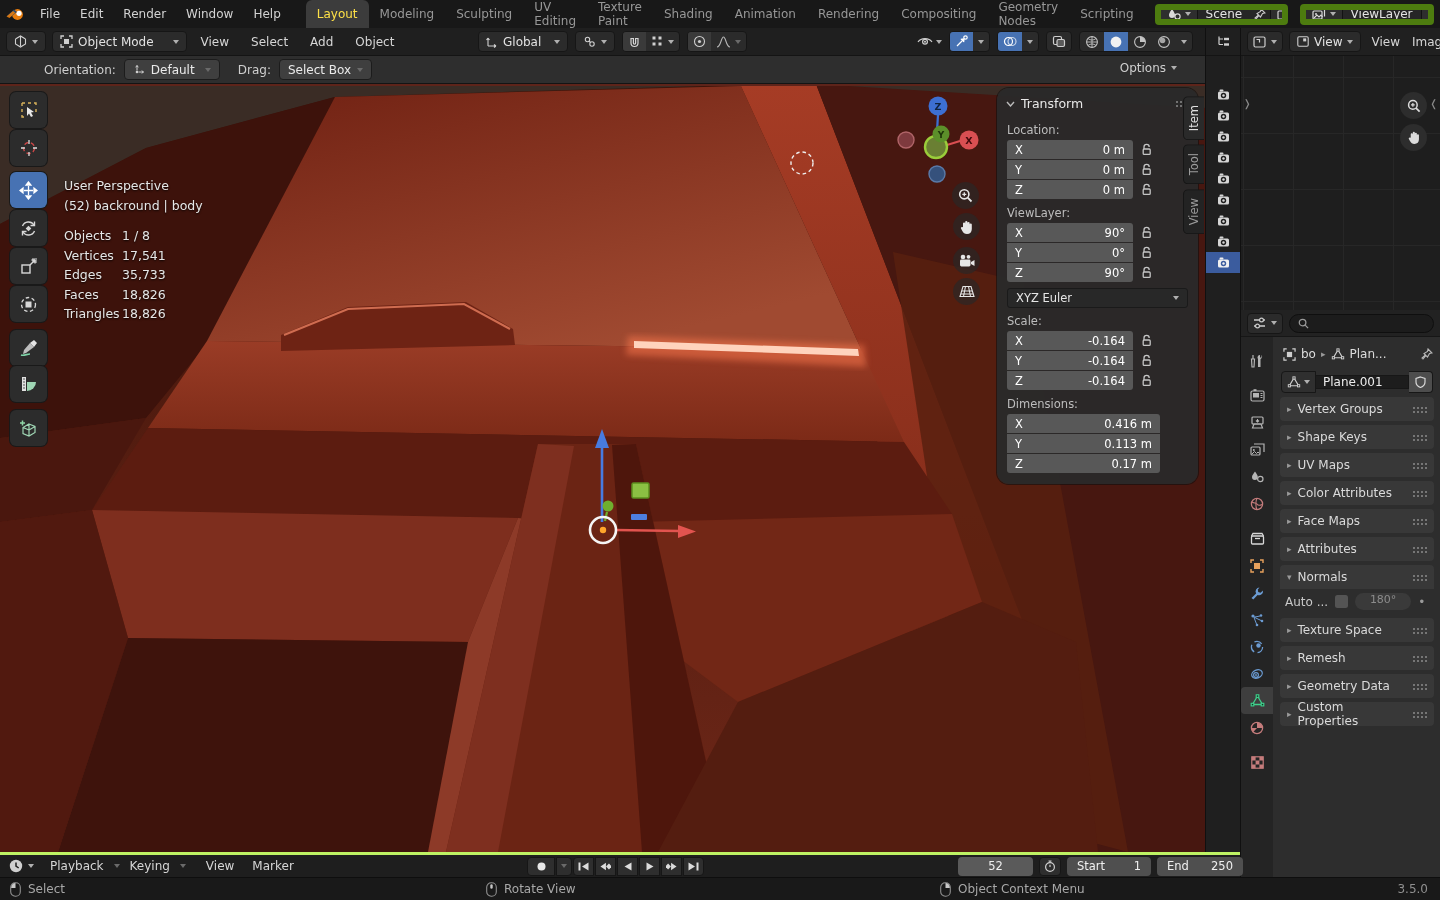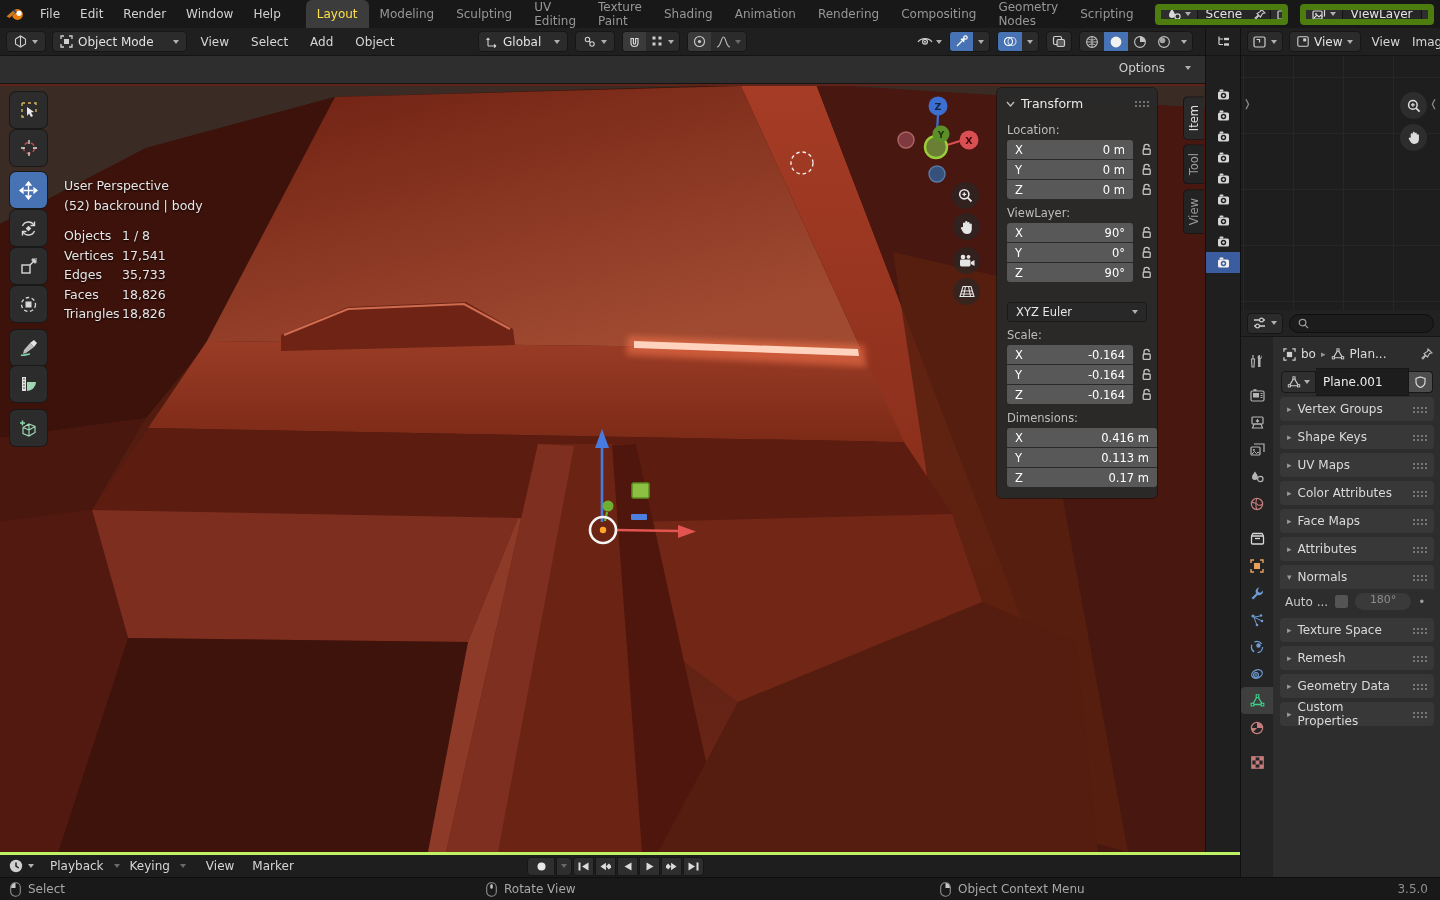--- a/index.html
+++ b/index.html
@@ -33,29 +33,29 @@
   .tbtn{display:inline-flex;align-items:center;gap:6px;background:#3f3f3f;border:1px solid #1c1c1c;border-radius:4px;height:21px;padding:0 8px;color:#eaeaea}
   
   #vp{left:0;top:84px;width:1205px;height:768px;overflow:hidden;background:#4c170d}
   
   .tool{width:37px;height:36px;background:#2c2c2c;border-radius:6px;display:flex;align-items:center;justify-content:center;position:absolute;left:10px;box-shadow:0 0 0 1px #191919}
   .tool.on{background:#4772b3}
   
   #stats{left:64px;top:92px;color:#e6e6e6;font-size:12.5px;text-shadow:0 1px 2px rgba(0,0,0,.85);line-height:19.5px}
   #stats .tbl{margin-top:11px;display:grid;grid-template-columns:58px auto;column-gap:0}
   
-  #npanel{left:997px;top:88px;width:160px;background:rgba(42,42,42,.96);border-radius:5px;padding:5px 0 10px 0;box-shadow:0 0 0 1px rgba(15,15,15,.6)}
+  #npanel{left:997px;top:88px;width:201px;background:rgba(42,42,42,.96);border-radius:12px;padding:5px 0 10px 0;box-shadow:0 0 0 1px rgba(15,15,15,.6)}
   .nphead{display:flex;align-items:center;gap:6px;padding:3px 8px 6px 9px;color:#e8e8e8;font-size:12.5px}
   .grip{width:15px;height:7px;background-image:radial-gradient(#8a8a8a 1px,transparent 1.3px);background-size:4px 4px;margin-left:auto;opacity:.75}
   .seclab{color:#bdbdbd;padding:6px 10px 3px 10px;font-size:11.5px}
   .frow{display:flex;align-items:center;margin:0 0 1px 10px}
   .fld{width:126px;height:19px;background:#585858;display:flex;align-items:center;justify-content:space-between;padding:0 8px;color:#fff;font-size:11.5px;border-radius:2px}
   .fld.wide{width:153px}
   .lock{margin-left:8px;display:flex}
-  .ndrop{margin:20px 10px 0 10px;height:20px;background:#282828;border:1px solid #1a1a1a;border-radius:3px;display:flex;align-items:center;justify-content:space-between;padding:0 8px;color:#e6e6e6;font-size:11.5px}
+  .ndrop{margin:6px 10px 0 10px;height:20px;background:#282828;border:1px solid #1a1a1a;border-radius:3px;display:flex;align-items:center;justify-content:space-between;padding:0 8px;color:#e6e6e6;font-size:11.5px}
   .vtabs{left:1183px;top:96px;position:absolute}
   .vtab{writing-mode:vertical-rl;transform:rotate(180deg);background:#232323;color:#9b9b9b;font-size:11.5px;padding:8px 3px;border-radius:0 5px 5px 0;margin-bottom:4px;display:block;border:1px solid #161616;border-left:none}
   .vtab.act{background:#2a2a2a;color:#e0e0e0;border-left:none}
   
   .gbtn{position:absolute;width:27px;height:27px;border-radius:50%;background:rgba(40,40,40,.65);display:flex;align-items:center;justify-content:center}
   
   #outl{left:1205px;top:28px;width:35px;height:824px;background:#1f1f1f;border-left:1px solid #101010}
   .ocam{width:35px;height:21px;display:flex;align-items:center;justify-content:center}
   .ocam.sel{background:#3b5c9e}
   
@@ -286,21 +286,37 @@
           </svg>
       </div>
       <div>
           <span class="chev"></span>
         </div>
     </div>
   </div>
 </div>
 
 <div id="tset" class="abs">
-  <div class="row" style="position:absolute;right:14px;top:5px;gap:20px">
+  <div class="row" style="position:absolute;left:44px;top:3px;gap:8px">
+    <span class="tlabel">Orientation:</span>
+    <div class="tbtn" style="width:96px">
+      <svg width="12" height="12" viewBox="0 0 12 12">
+          <circle cx="4" cy="8" r="1.3" fill="#cfcfcf"></circle>
+          <path d="M4 6.5 V1.5 M4 1.5 l-1.3 1.8 M4 1.5 l1.3 1.8 M5.5 8 h5 M10.5 8 l-1.8-1.3 M10.5 8 l-1.8 1.3" stroke="#cfcfcf" stroke-width="1" fill="none"></path>
+        </svg>
+      <span>Default</span>
+      <span class="chev dim" style="margin-left:auto"></span>
+    </div>
+    <span class="tlabel" style="margin-left:10px">Drag:</span>
+    <div class="tbtn">
+      <span>Select Box</span>
+      <span class="chev dim"></span>
+    </div>
+  </div>
+  <div class="row" style="position:absolute;right:28px;top:5px;gap:5px">
     <span class="tlabel">Options</span>
     <span class="chev"></span>
   </div>
 </div>
 
 <div id="vp" class="abs">
   <svg width="1205" height="768" viewBox="0 0 1205 768" preserveAspectRatio="none">
     <defs>
       <linearGradient id="gBase" x1="0" y1="0" x2="0" y2="1">
           <stop offset="0" stop-color="#3c1309"></stop>
@@ -896,21 +912,21 @@
     <div class="namerow">
       <div style="height:22px;background:#2f2f2f;border:1px solid #171717;border-radius:4px 0 0 4px;display:flex;align-items:center;gap:3px;padding:0 5px">
         <svg width="14" height="12" viewBox="0 0 15 13">
             <path d="M7.5 2 L2.5 10.5 h10z" fill="none" stroke="#cfcfcf" stroke-width="1.2"></path>
             <rect x="6.3" y="0.9" width="2.4" height="2.4" fill="#2f2f2f" stroke="#cfcfcf" stroke-width="1"></rect>
             <rect x="1.3" y="9.4" width="2.4" height="2.4" fill="#2f2f2f" stroke="#cfcfcf" stroke-width="1"></rect>
             <rect x="11.3" y="9.4" width="2.4" height="2.4" fill="#2f2f2f" stroke="#cfcfcf" stroke-width="1"></rect>
           </svg>
         <span class="chev"></span>
       </div>
-      <div style="flex:1;height:28px;background:#1d1d1d;border:1px solid #171717;border-left:none;display:flex;align-items:center;padding:0 7px;color:#ededed">
+      <div style="flex:1;height:14px;background:#1d1d1d;border:1px solid #171717;border-left:none;display:flex;align-items:center;padding:0 7px;color:#ededed">
         <span>Plane.001</span>
       </div>
       <div style="width:24px;height:22px;background:#4d4d4d;border:1px solid #171717;border-left:none;border-radius:0 4px 4px 0;display:flex;align-items:center;justify-content:center">
         <svg width="11" height="12" viewBox="0 0 11 12">
             <path d="M5.5 1 L10 2.5 V6 c0 3-2 4.6-4.5 5.5 C3 10.6 1 9 1 6 V2.5z" fill="none" stroke="#d8d8d8" stroke-width="1.2"></path>
           </svg>
       </div>
     </div>
     <div class="ppanel">
         <span class="parrow">▸</span>
@@ -1033,20 +1049,39 @@
           <rect x="0" y="2.2" width="4.5" height="4.5" fill="#dcdcdc" transform="rotate(45 2.2 4.5)"></rect>
         </svg>
       </div>
     <div class="tlbtn" style="border-radius:0 4px 4px 0;width:21px">
         <svg width="11" height="9" viewBox="0 0 11 9">
           <path d="M0.5 0.5 v8 L7 4.5z" fill="#dcdcdc"></path>
           <rect x="8.5" y="0.5" width="2" height="8" fill="#dcdcdc"></rect>
         </svg>
       </div>
   </div>
+  <div class="row" style="position:absolute;left:958px;gap:6px">
+    <div class="tfield" style="width:75px;justify-content:center;background:#5a5a5a">
+        <span>52</span>
+      </div>
+    <div class="tlbtn" style="border-radius:4px;width:22px">
+      <svg width="12" height="12" viewBox="0 0 12 12">
+          <circle cx="6" cy="7" r="4.4" fill="none" stroke="#cfcfcf" stroke-width="1.2"></circle>
+          <path d="M6 4.8 V7 M4.5 1 h3 M6 1 v1.6" stroke="#cfcfcf" stroke-width="1.2" fill="none"></path>
+        </svg>
+    </div>
+    <div class="tfield" style="width:84px;justify-content:space-between">
+        <span>Start</span>
+        <span>1</span>
+      </div>
+    <div class="tfield" style="width:86px;justify-content:space-between">
+        <span>End</span>
+        <span>250</span>
+      </div>
+  </div>
 </div>
 
 <div id="sbar" class="abs">
   <div class="hint" style="left:10px">
     <svg width="11" height="15" viewBox="0 0 11 15">
         <rect x="0.7" y="0.7" width="9.6" height="13.6" rx="4.5" fill="none" stroke="#8f8f8f" stroke-width="1.1"></rect>
         <path d="M5.5 1 a4.3 4.3 0 0 0 -4.3 4.3 V6 h4.3z" fill="#c8c8c8"></path>
       </svg>
     <span>Select</span>
   </div>

